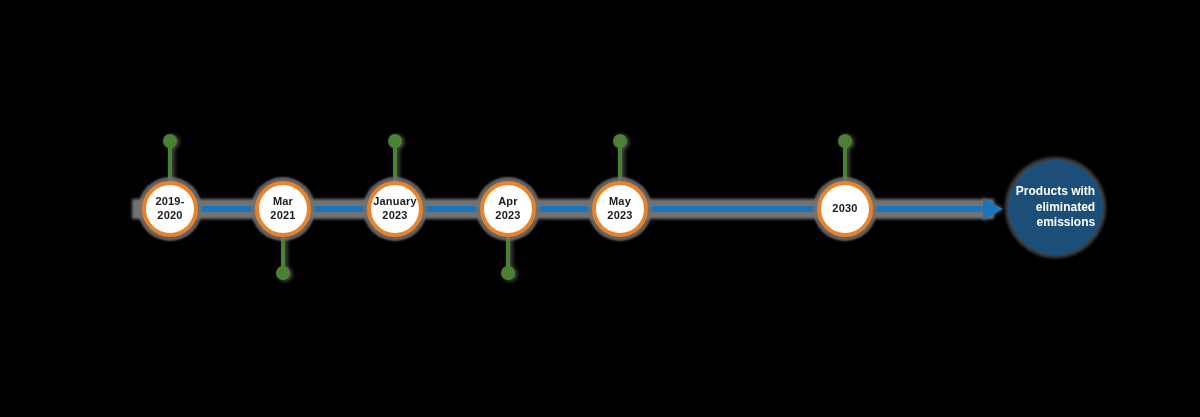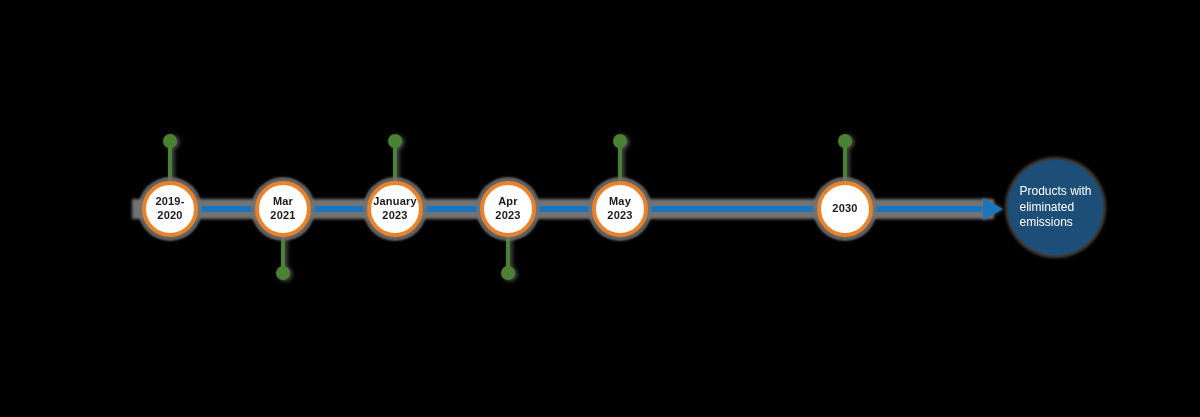--- a/index.html
+++ b/index.html
@@ -85,23 +85,23 @@
   .end-node {
     position: absolute; left: 1008px; top: 160px;
     width: 95px; height: 95px;
     border-radius: 50%;
     background: var(--end-node-fill, #1D4E77);
     box-shadow: 0 0 3px 3px rgba(70,70,70,0.9);
     display: flex; align-items: center; justify-content: center;
     z-index: 3;
   }
   .end-label {
-    font-size: 12px; font-weight: normal; line-height: 1.3;
+    font-size: 12px; font-weight: bold; line-height: 1.3;
     color: var(--end-node-text, #fff);
-    text-align: left;
+    text-align: right;
     white-space: pre-line;
   }
 </style>
 </head>
 <body style="--background: #000000; --line: #1B75BC; --shadow: #737373; --node-border: #E8832C; --node-fill: #FFFFFF; --node-text: #1A1A1A; --pin: #4A8132; --end-node-fill: #1D4E77; --end-node-text: #FFFFFF;">
 
 <div class="stage">
 
   <div class="line-shadow"></div>
   <div class="timeline-line"></div>

